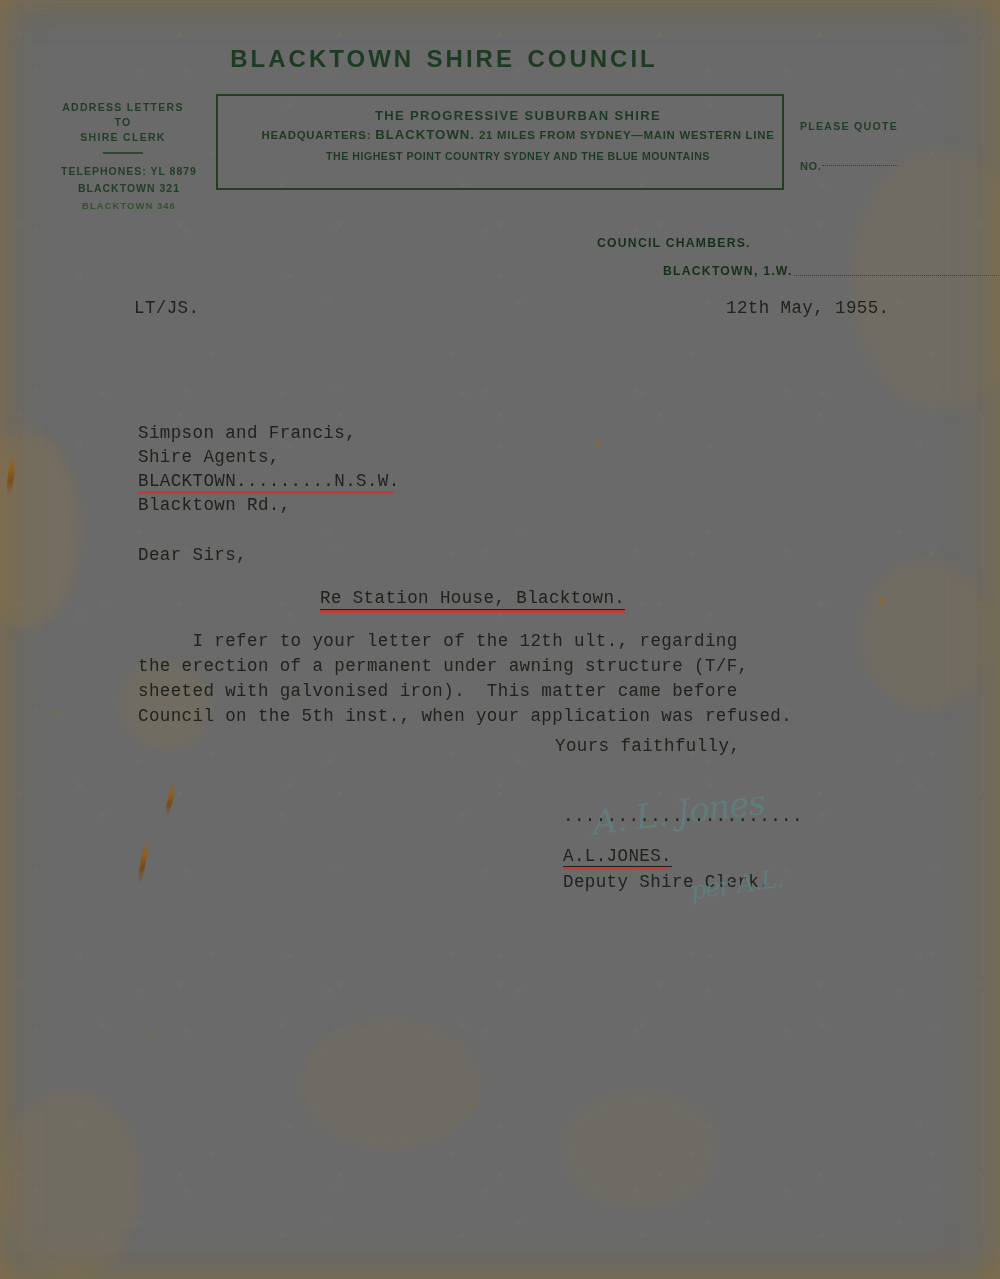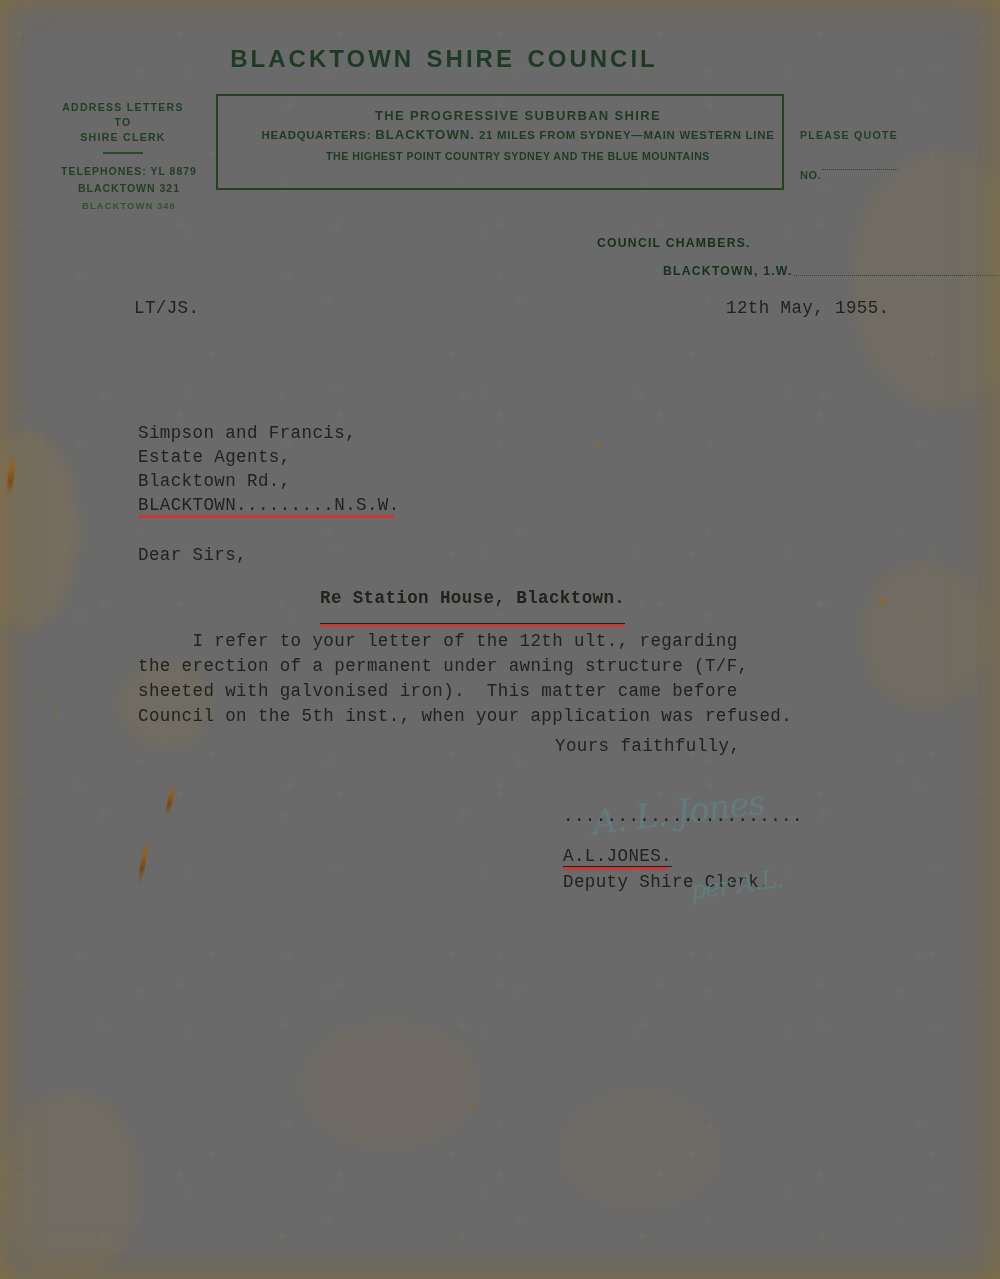--- a/index.html
+++ b/index.html
@@ -156,34 +156,33 @@
     font-weight: 700;
     letter-spacing: 1.0px;
     line-height: 19px;
   }
 
   .lh-right {
     position: absolute;
     left: 800px;
     top: 120px;
     color: #213f26;
-    margin-top: 9px;
   }
   .lh-right .pq {
     font-size: 10.6px;
     font-weight: 700;
     letter-spacing: 1.25px;
   }
   .lh-right .no {
     margin-top: 28px;
     font-size: 11px;
     font-weight: 700;
     letter-spacing: .6px;
     display: flex;
-    align-items: flex-start;
+    align-items: center;
     white-space: nowrap;
   }
   .dotline {
     display: inline-block;
     flex: 1;
     border-bottom: 1.5px dotted #2a4a2c;
     margin-left: 1px;
     margin-bottom: 2px;
     min-width: 40px;
   }
@@ -260,22 +259,21 @@
 
   .subject {
     position: absolute;
     left: 320px;
     top: 588px;
   }
   .subject span {
     position: relative;
     display: inline-block;
     border-bottom: 1.6px solid #20231c;
-    padding-bottom: 15px;
-    font-weight: bold;
+    padding-bottom: 1px;
   }
   .subject span::after {
     content: "";
     position: absolute;
     left: 0;
     right: 0;
     bottom: -4px;
     height: 2.6px;
     background: #d8322c;
     opacity: .82;
@@ -418,23 +416,23 @@
       <span>BLACKTOWN, 1.W.</span>
       <span class="dotline"></span>
     </div>
   </div>
 
   <div class="typed ref">LT/JS.</div>
   <div class="typed date">12th May, 1955.</div>
 
   <div class="typed addressee">
     <div>Simpson and Francis,</div>
-    <div>Estate Agents,</div>
+    <div>Shire Agents,</div>
+    <div><span class="u">BLACKTOWN.........N.S.W.</span></div>
     <div>Blacktown Rd.,</div>
-    <div><span class="u">BLACKTOWN.........N.S.W.</span></div>
   </div>
 
   <div class="typed salutation">Dear Sirs,</div>
 
   <div class="typed subject"><span>Re Station House, Blacktown.</span></div>
 
   <div class="typed body">     I refer to your letter of the 12th ult., regarding
 the erection of a permanent under awning structure (T/F,
 sheeted with galvonised iron).  This matter came before
 Council on the 5th inst., when your application was refused.</div>

